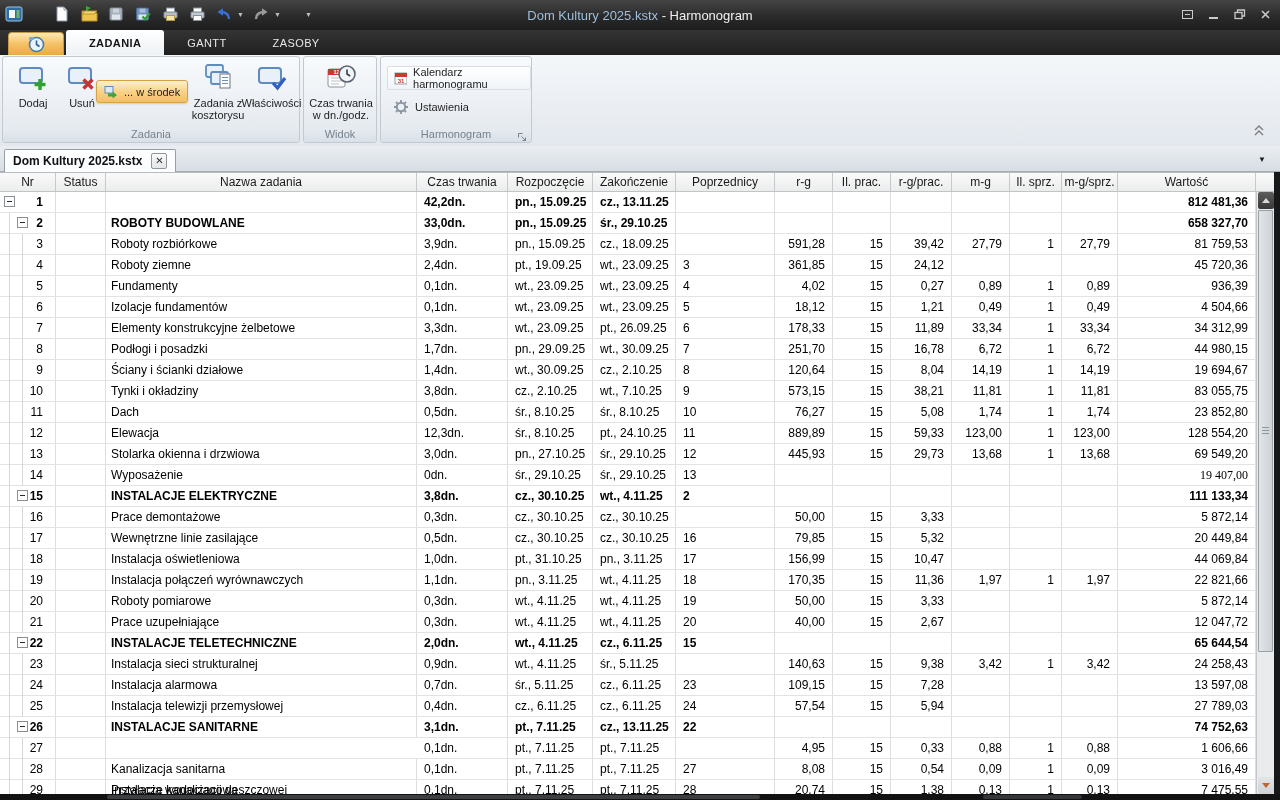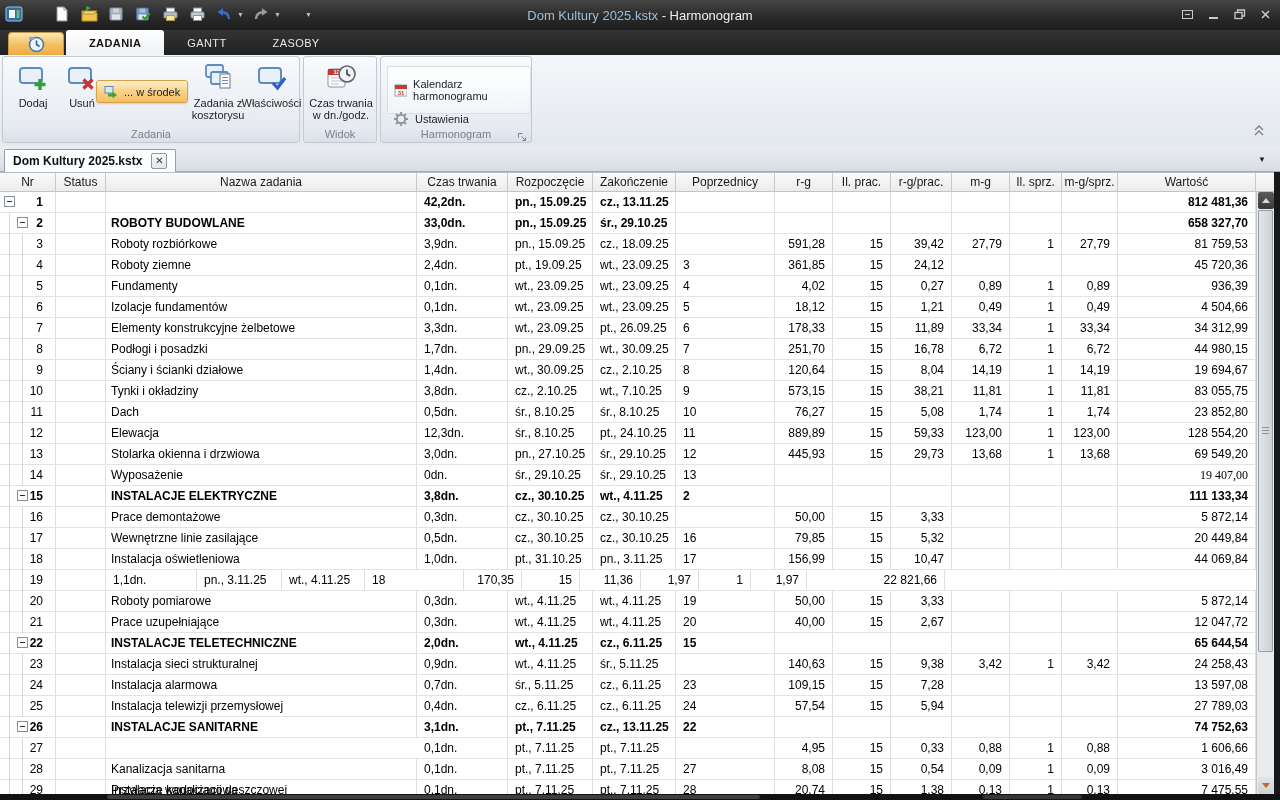--- a/index.html
+++ b/index.html
@@ -35,21 +35,21 @@
           background:linear-gradient(#f8fafc,#eaeef3 65%,#e1e7ed);box-sizing:border-box;}
   .rgroup-label{position:absolute;left:0;right:0;bottom:0;height:15px;line-height:15px;text-align:center;
           font-size:11px;color:#76828e;background:linear-gradient(#e7ecf1,#d9e0e7);border-radius:0 0 2px 2px;}
   .bigbtn{position:absolute;top:3px;display:flex;flex-direction:column;align-items:center;
           font-size:11px;color:#1e1e1e;text-align:center;line-height:12px;}
   .bigbtn .bicon{height:34px;display:flex;align-items:flex-end;justify-content:center;}
   .bigbtn .blabel{margin-top:3px;}
   .midbtn{position:absolute;display:flex;align-items:center;gap:5px;padding:0 7px;height:21px;font-size:11px;color:#1e1e1e;
           background:linear-gradient(#fdf0cb,#f9d289 50%,#f5bf63);border:1px solid #d8a149;border-radius:3px;
           box-shadow:0 1px 2px rgba(0,0,0,.15);}
-  .smallbtn{position:absolute;left:6px;display:flex;align-items:center;gap:6px;height:22px;padding:12px 5px;
+  .smallbtn{position:absolute;left:6px;display:flex;align-items:center;gap:6px;height:22px;padding:0 5px;
           font-size:11px;color:#1e1e1e;border:1px solid transparent;border-radius:2px;}
   .smallbtn.hot{border-color:#d9dee3;background:linear-gradient(#ffffff,#f0f4f8);}
   .dlglaunch{position:absolute;right:3px;bottom:2px;width:11px;height:11px;}
   .collapse-ribbon{position:absolute;right:14px;top:68px;width:14px;height:14px;}
 
   
   .doctabs{position:absolute;top:146px;left:0;right:0;height:26px;
            background:linear-gradient(#eaeef2,#d7dde3);border-bottom:1px solid #a6acb2;box-sizing:border-box;}
   .doctab{position:absolute;left:4px;top:3px;height:22px;background:#fcfdfe;border:1px solid #979ea5;border-bottom:none;
           border-radius:2px 2px 0 0;display:flex;align-items:center;gap:9px;padding:0 8px;
@@ -660,20 +660,21 @@
         <div class="cell ar k-mg" style="width: 58px;"></div>
         <div class="cell ar k-ilsprz" style="width: 52px;"></div>
         <div class="cell ar k-mgsprz" style="width: 56px;"></div>
         <div class="cell ar k-value" style="width: 138px;">44 069,84</div>
         <div class="tl" style="left: 9px;"></div>
         <div class="tl" style="left: 22px;"></div>
       </div>
       <div class="trow">
         <div class="cell ar k-nr" style="width: 56px;">19</div>
         <div class="cell al k-status" style="width: 50px;"></div>
+        <div class="cell al k-name" style="width: 311px;">Instalacja połączeń wyrównawczych</div>
         <div class="cell al k-dur" style="width: 91px;">1,1dn.</div>
         <div class="cell al k-start" style="width: 85px;">pn., 3.11.25</div>
         <div class="cell al k-end" style="width: 83px;">wt., 4.11.25</div>
         <div class="cell al k-pred" style="width: 99px;">18</div>
         <div class="cell ar k-rg" style="width: 58px;">170,35</div>
         <div class="cell ar k-ilprac" style="width: 58px;">15</div>
         <div class="cell ar k-rgprac" style="width: 61px;">11,36</div>
         <div class="cell ar k-mg" style="width: 58px;">1,97</div>
         <div class="cell ar k-ilsprz" style="width: 52px;">1</div>
         <div class="cell ar k-mgsprz" style="width: 56px;">1,97</div>

